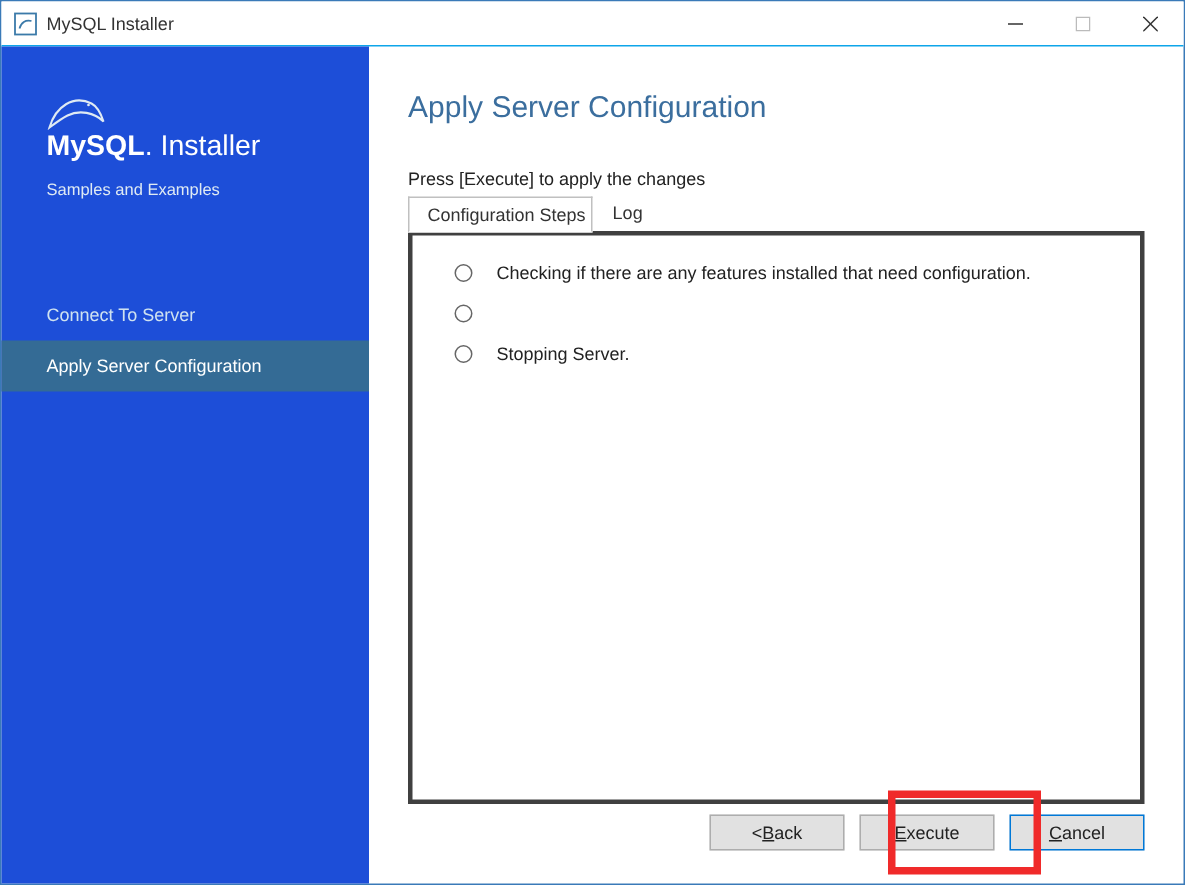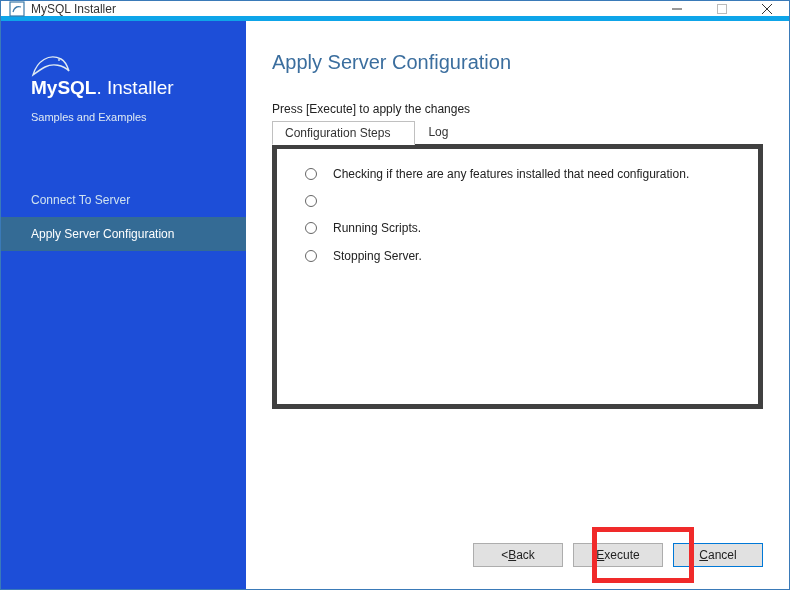--- a/index.html
+++ b/index.html
@@ -9,23 +9,23 @@
       width: 790px;
       height: 590px;
       background: #ffffff;
       border: 1px solid #3a7ab8;
       display: flex;
       flex-direction: column;
       position: relative;
     }
     
     .titlebar {
-      height: 20px;
+      height: 30px;
       background: #ffffff;
-      border-bottom: 5px solid #0ea5e9;
+      border-bottom: 1px solid #0ea5e9;
       display: flex;
       align-items: center;
       padding-left: 8px;
     }
     .titlebar-icon {
       width: 16px; height: 16px;
       margin-right: 6px;
       display: inline-flex;
       align-items: center;
       justify-content: center;
@@ -102,39 +102,39 @@
       color: #222;
       font-size: 12px;
       margin-bottom: 4px;
     }
     
     .tabs-row {
       display: flex;
       align-items: flex-end;
     }
     .tab {
-      padding: 4px 24px 4px 12px;
+      padding: 4px 4px 4px 12px;
       font-size: 12px;
       color: #333;
       cursor: pointer;
       border: 1px solid transparent;
     }
     .tab.active {
       border: 1px solid #c0c0c0;
       border-bottom: 1px solid #fff;
       background: #fff;
       position: relative;
       top: 1px;
       z-index: 2;
     }
     .tab:not(.active) { color: #333; }
     
     .tab-panel {
-      border: 5px solid #404040;
-      height: 265px;
+      border: 3px solid #404040;
+      height: 382px;
       padding: 18px 28px;
       position: relative;
     }
     
     .step-list { list-style: none; }
     .step-item {
       display: flex;
       align-items: center;
       margin-bottom: 14px;
     }
@@ -237,24 +237,20 @@
       </div>
 
       <div class="tab-panel">
         <ul class="step-list">
           <li class="step-item">
             <span class="step-radio"></span>
             <span class="step-label">Checking if there are any features installed that need configuration.</span>
           </li>
           <li class="step-item">
             <span class="step-radio"></span>
-          </li>
-          <li class="step-item">
-            <span class="step-radio"></span>
-            <span class="step-label">Running Scripts.</span>
           </li>
           <li class="step-item">
             <span class="step-radio"></span>
             <span class="step-label">Stopping Server.</span>
           </li>
         </ul>
       </div>
 
       <div class="button-row">
         <button class="btn">

